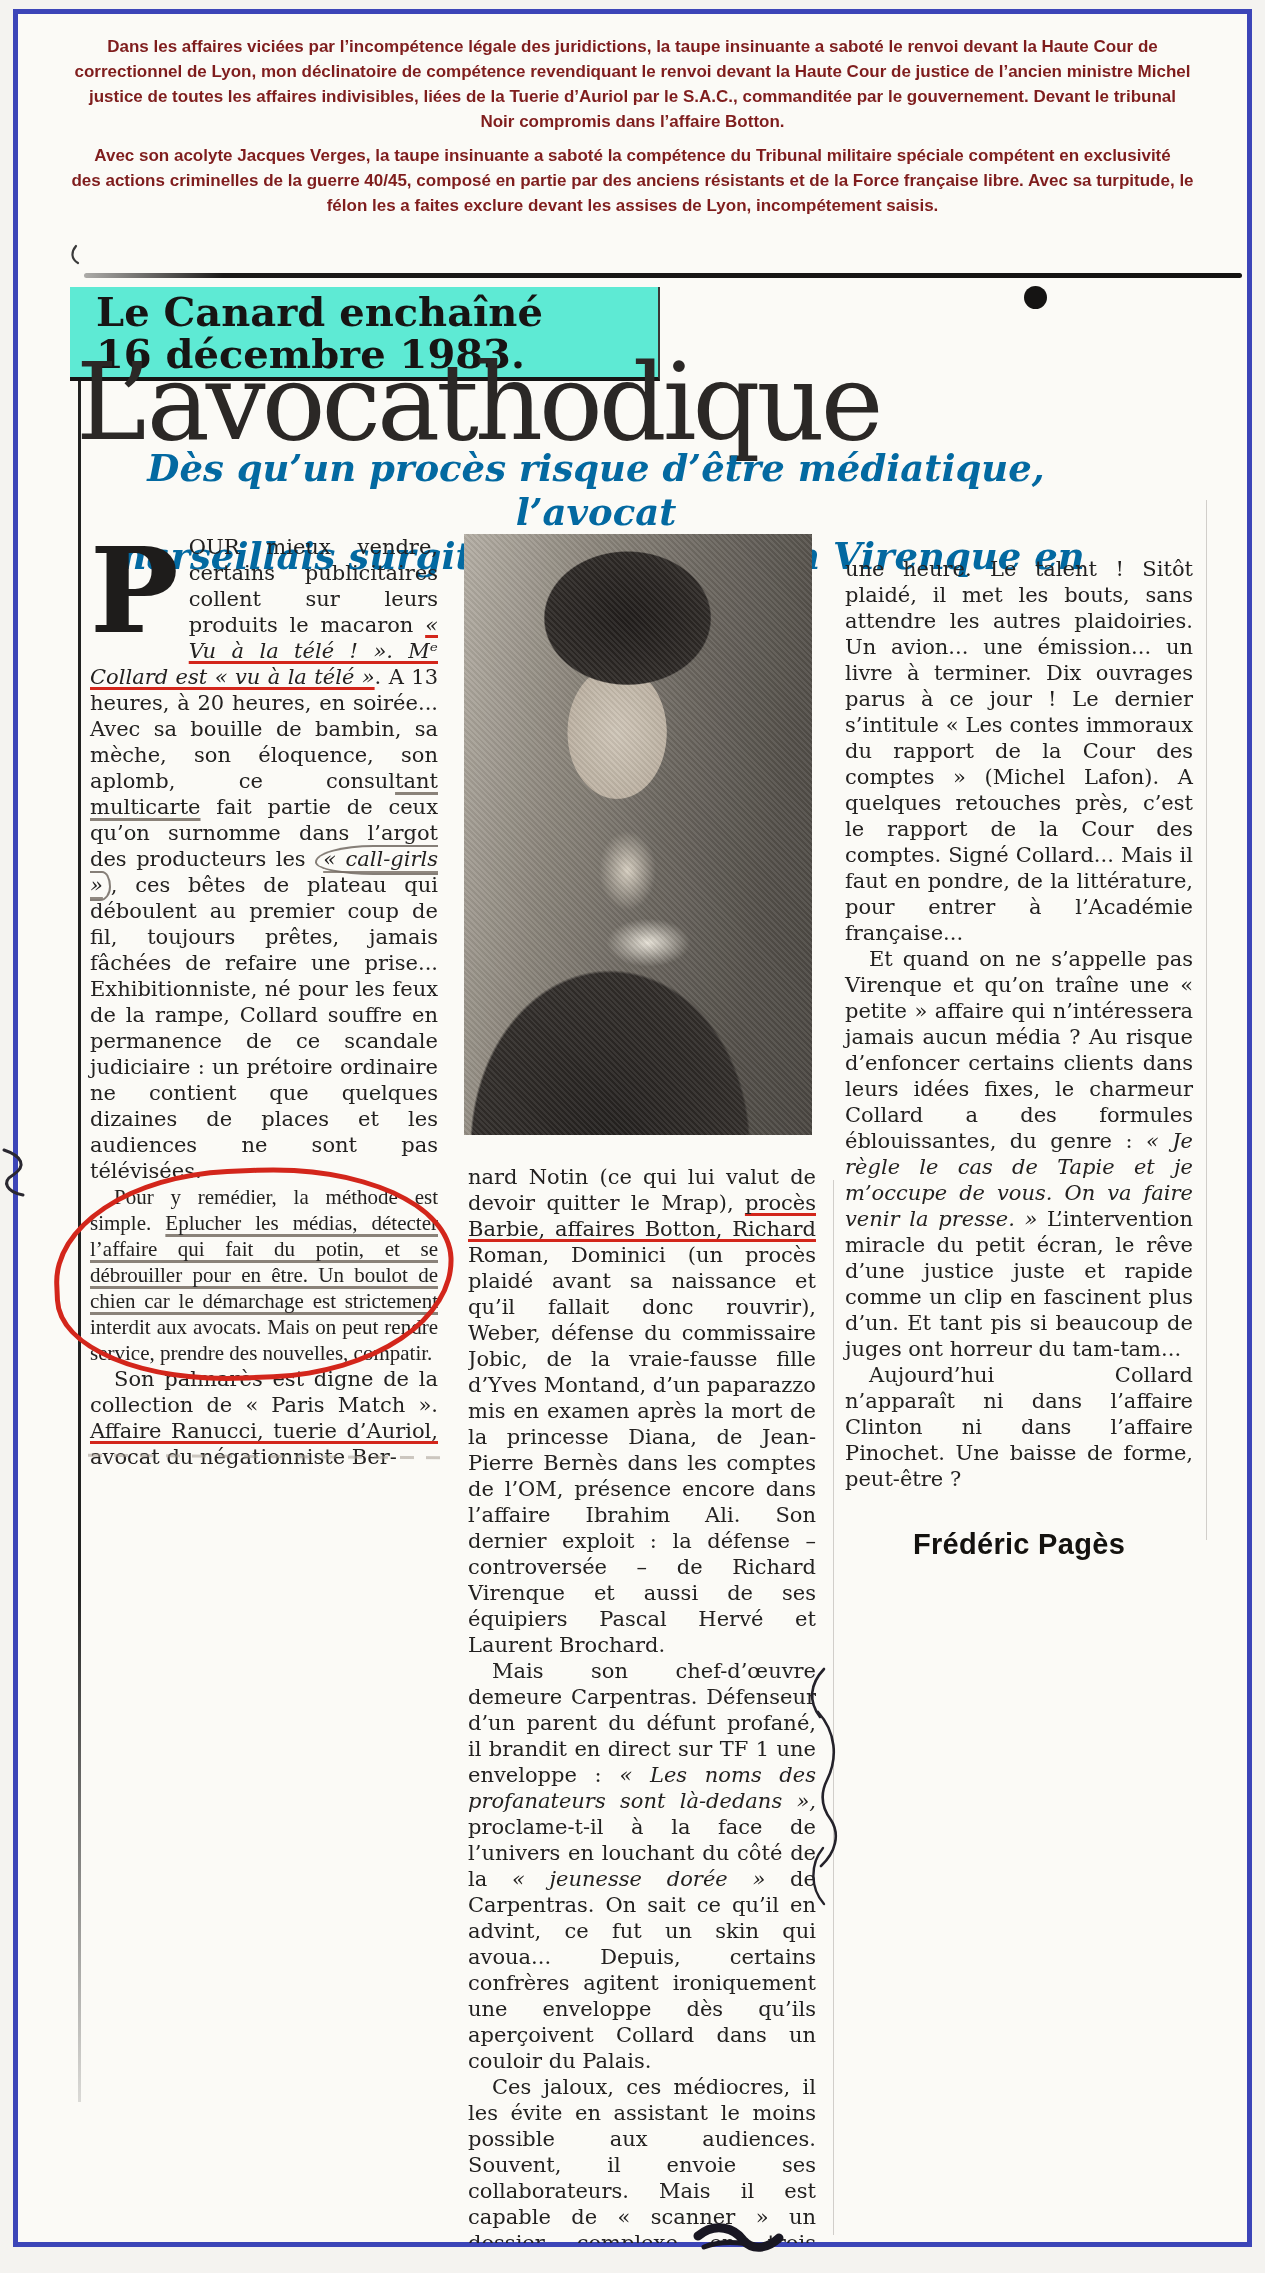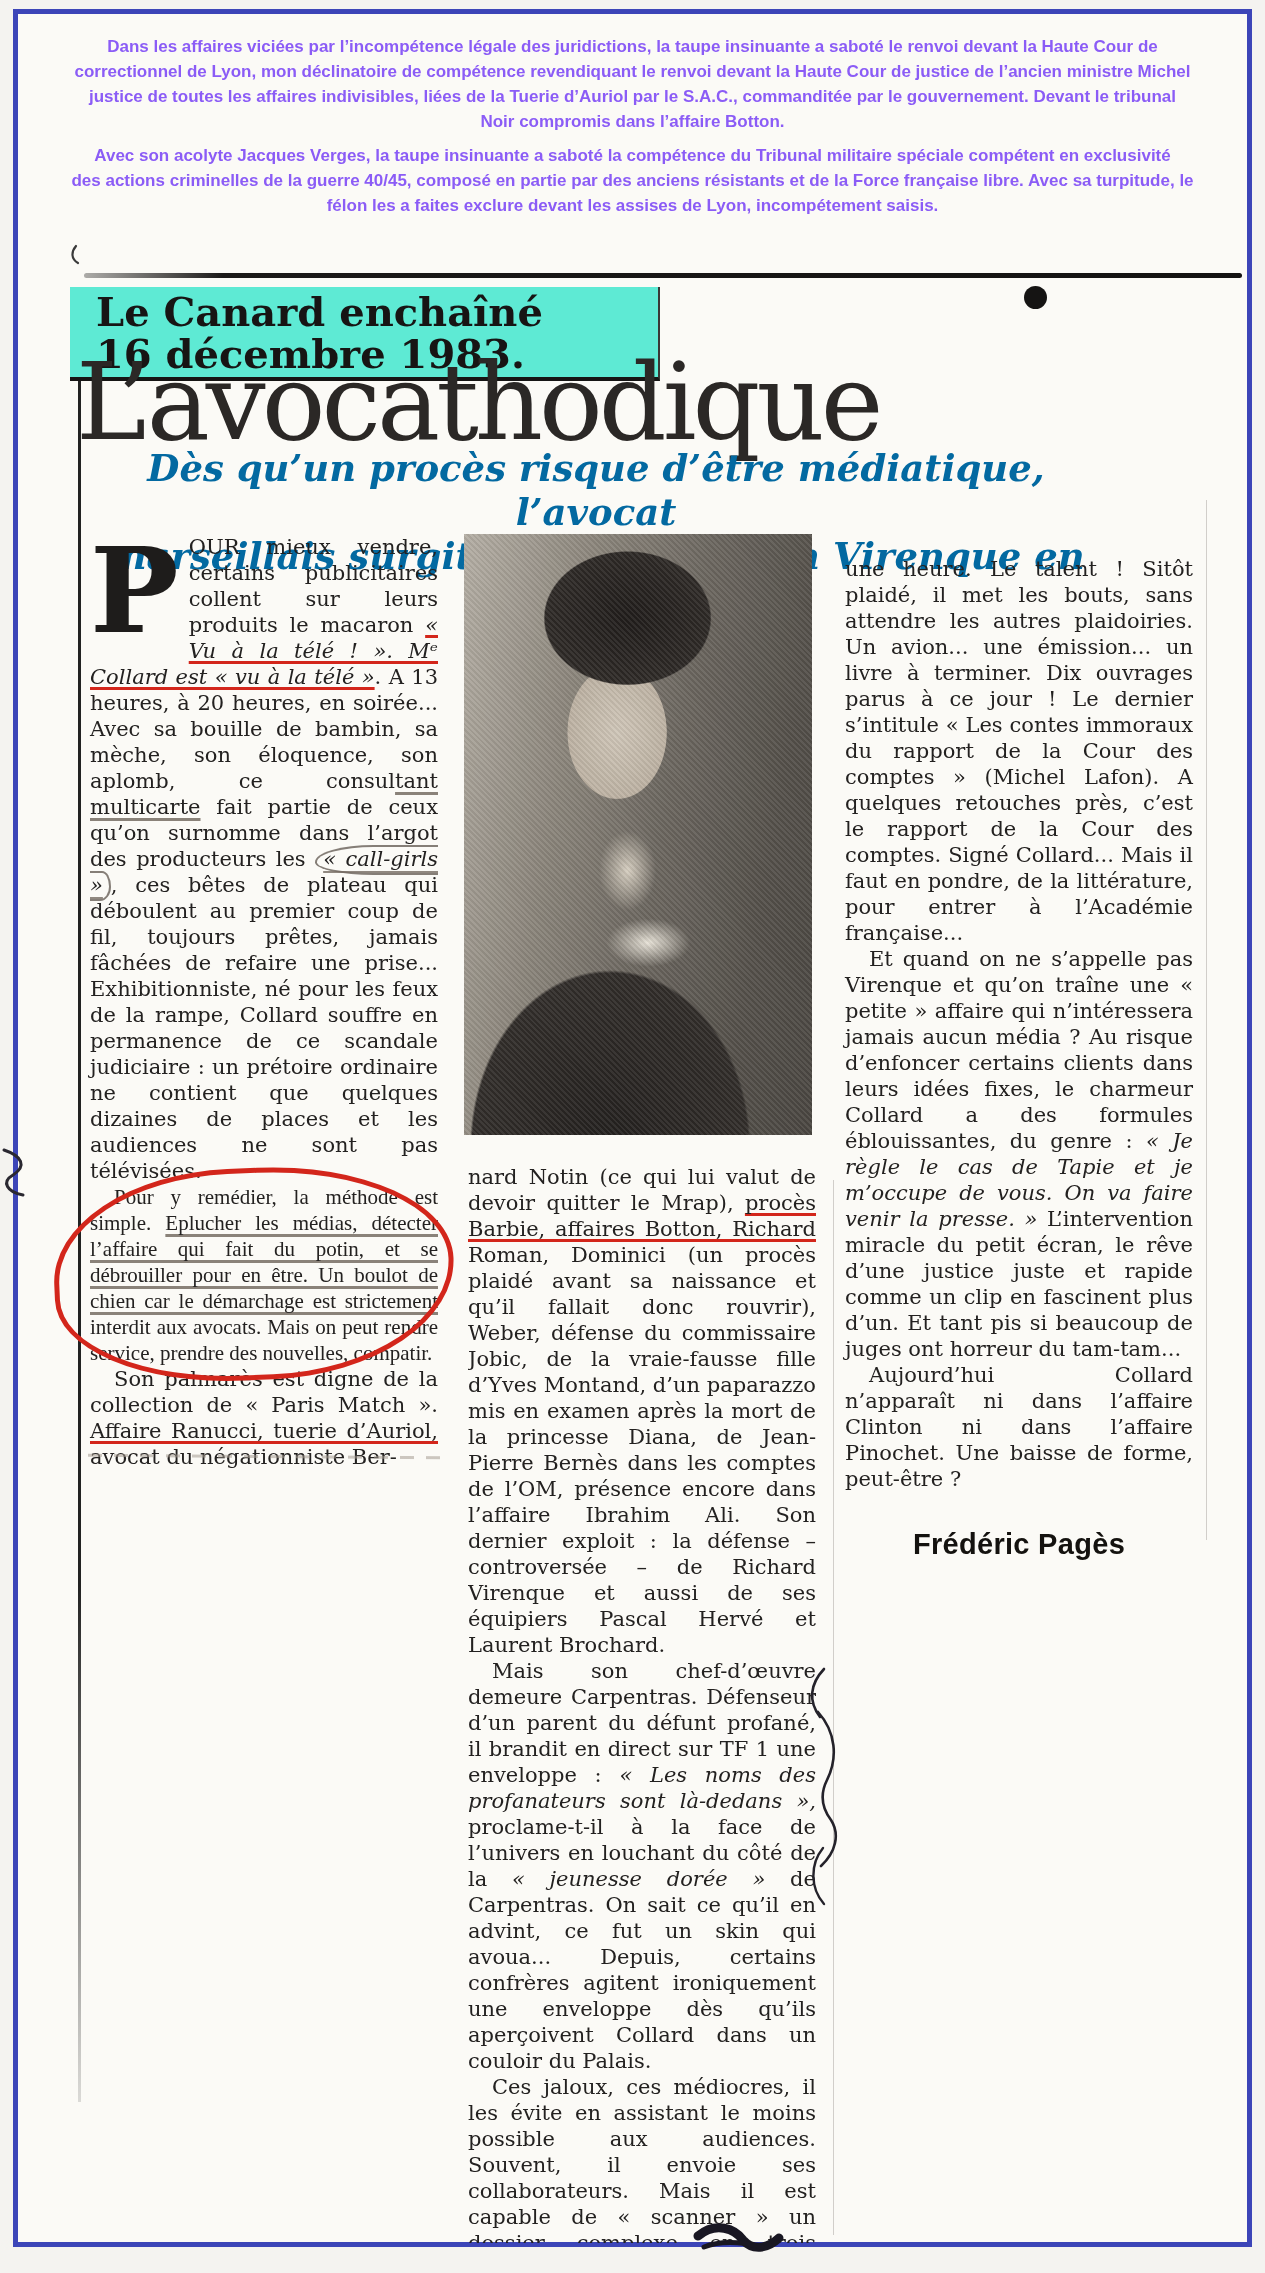--- a/index.html
+++ b/index.html
@@ -4,21 +4,21 @@
 <style>
   html,body{margin:0;padding:0;background:#dddcd8;}
   .page{position:relative;width:1265px;height:2273px;background:#f4f3f0;overflow:hidden;
         font-family:"DejaVu Serif",serif;}
   
   .frame{position:absolute;left:13px;top:9px;width:1239px;height:2238px;box-sizing:border-box;
          border:5px solid #3c45b8;background:#fbfaf6;}
   
   .red-note{position:absolute;left:50px;top:34px;width:1165px;text-align:center;
             font-family:"Liberation Sans",sans-serif;font-weight:bold;font-size:17px;line-height:25px;
-            color:#8b5cf6;}
+            color:#7f1d1d;}
   .red-note .para2{margin-top:9px;}
   
   .top-rule{position:absolute;left:84px;top:273px;width:1158px;height:5px;border-radius:3px;
             background:linear-gradient(90deg,rgba(27,25,24,.35),#1b1918 12%,#141312);}
   .masthead{position:absolute;left:70px;top:287px;width:588px;height:90px;background:#5eead4;
             border-bottom:4px solid #161514;border-right:2px solid #3a3836;color:#171514;}
   .masthead .inner{padding:4px 0 0 26px;font-weight:bold;font-size:40px;line-height:42px;}
   .kicker{position:absolute;left:528px;top:286px;font-weight:bold;font-size:86px;line-height:1;
           letter-spacing:-3px;color:#2a2826;white-space:nowrap;}
   .ink-dot{position:absolute;left:1024px;top:286px;width:23px;height:23px;border-radius:50%;background:#151413;}

